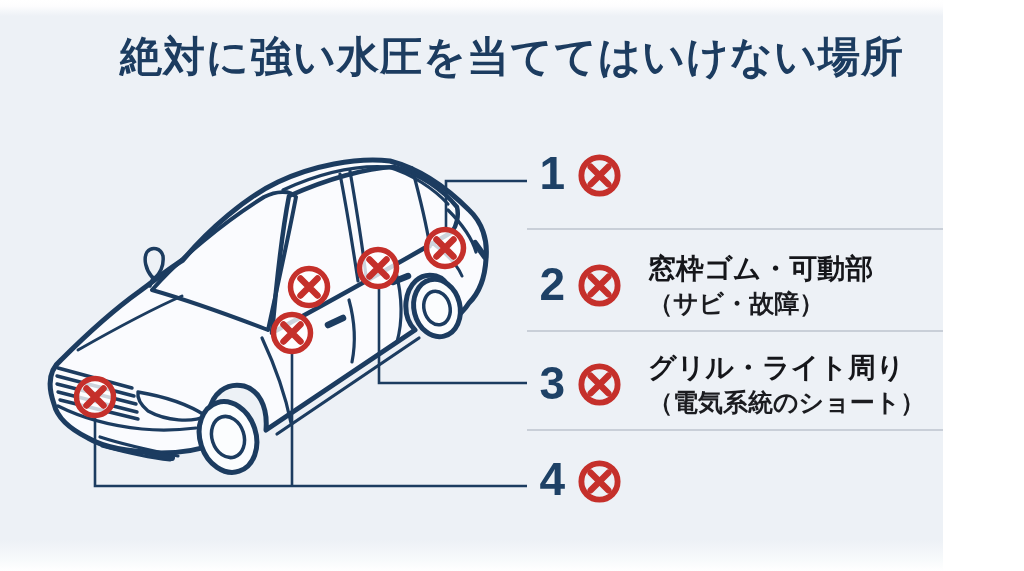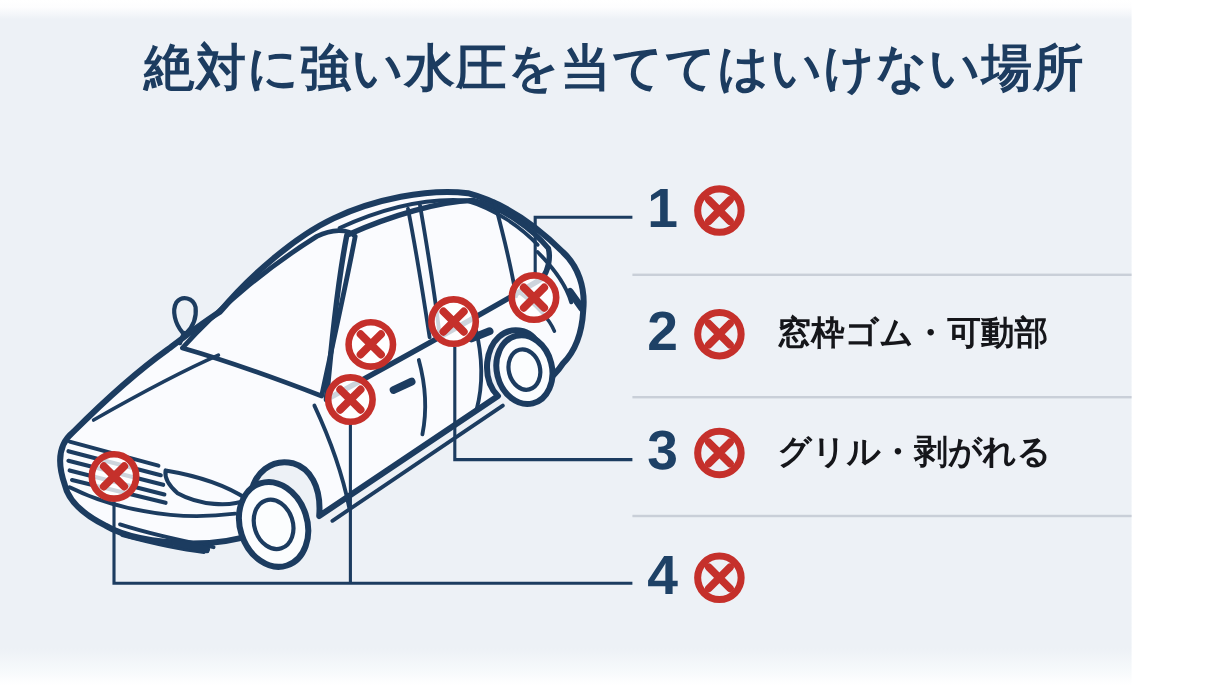--- a/index.html
+++ b/index.html
@@ -182,32 +182,34 @@
     <div class="separator" style="top:228px;"></div>
 
     <div class="row" style="top:253px;">
       <div class="num">2</div>
       <svg class="nox" viewBox="0 0 48 48">
         <circle cx="24" cy="24" r="18.5" fill="none" stroke="#c5302b" stroke-width="6"></circle>
         <path d="M 15,15 L 33,33 M 33,15 L 15,33" stroke="#c5302b" stroke-width="6.5" stroke-linecap="round" fill="none"></path>
       </svg>
       <div class="txt">
         <div class="label">窓枠ゴム・可動部</div>
+        <div class="sublabel">（サビ・故障）</div>
       </div>
     </div>
     <div class="separator" style="top:330px;"></div>
 
     <div class="row" style="top:352px;">
       <div class="num">3</div>
       <svg class="nox" viewBox="0 0 48 48">
         <circle cx="24" cy="24" r="18.5" fill="none" stroke="#c5302b" stroke-width="6"></circle>
         <path d="M 15,15 L 33,33 M 33,15 L 15,33" stroke="#c5302b" stroke-width="6.5" stroke-linecap="round" fill="none"></path>
       </svg>
       <div class="txt">
-        <div class="label">グリル・剥がれる</div>
+        <div class="label">グリル・ライト周り</div>
+        <div class="sublabel">（電気系統のショート）</div>
       </div>
     </div>
     <div class="separator" style="top:429px;"></div>
 
     <div class="row" style="top:456px;">
       <div class="num">4</div>
       <svg class="nox" viewBox="0 0 48 48">
         <circle cx="24" cy="24" r="18.5" fill="none" stroke="#c5302b" stroke-width="6"></circle>
         <path d="M 15,15 L 33,33 M 33,15 L 15,33" stroke="#c5302b" stroke-width="6.5" stroke-linecap="round" fill="none"></path>
       </svg>

